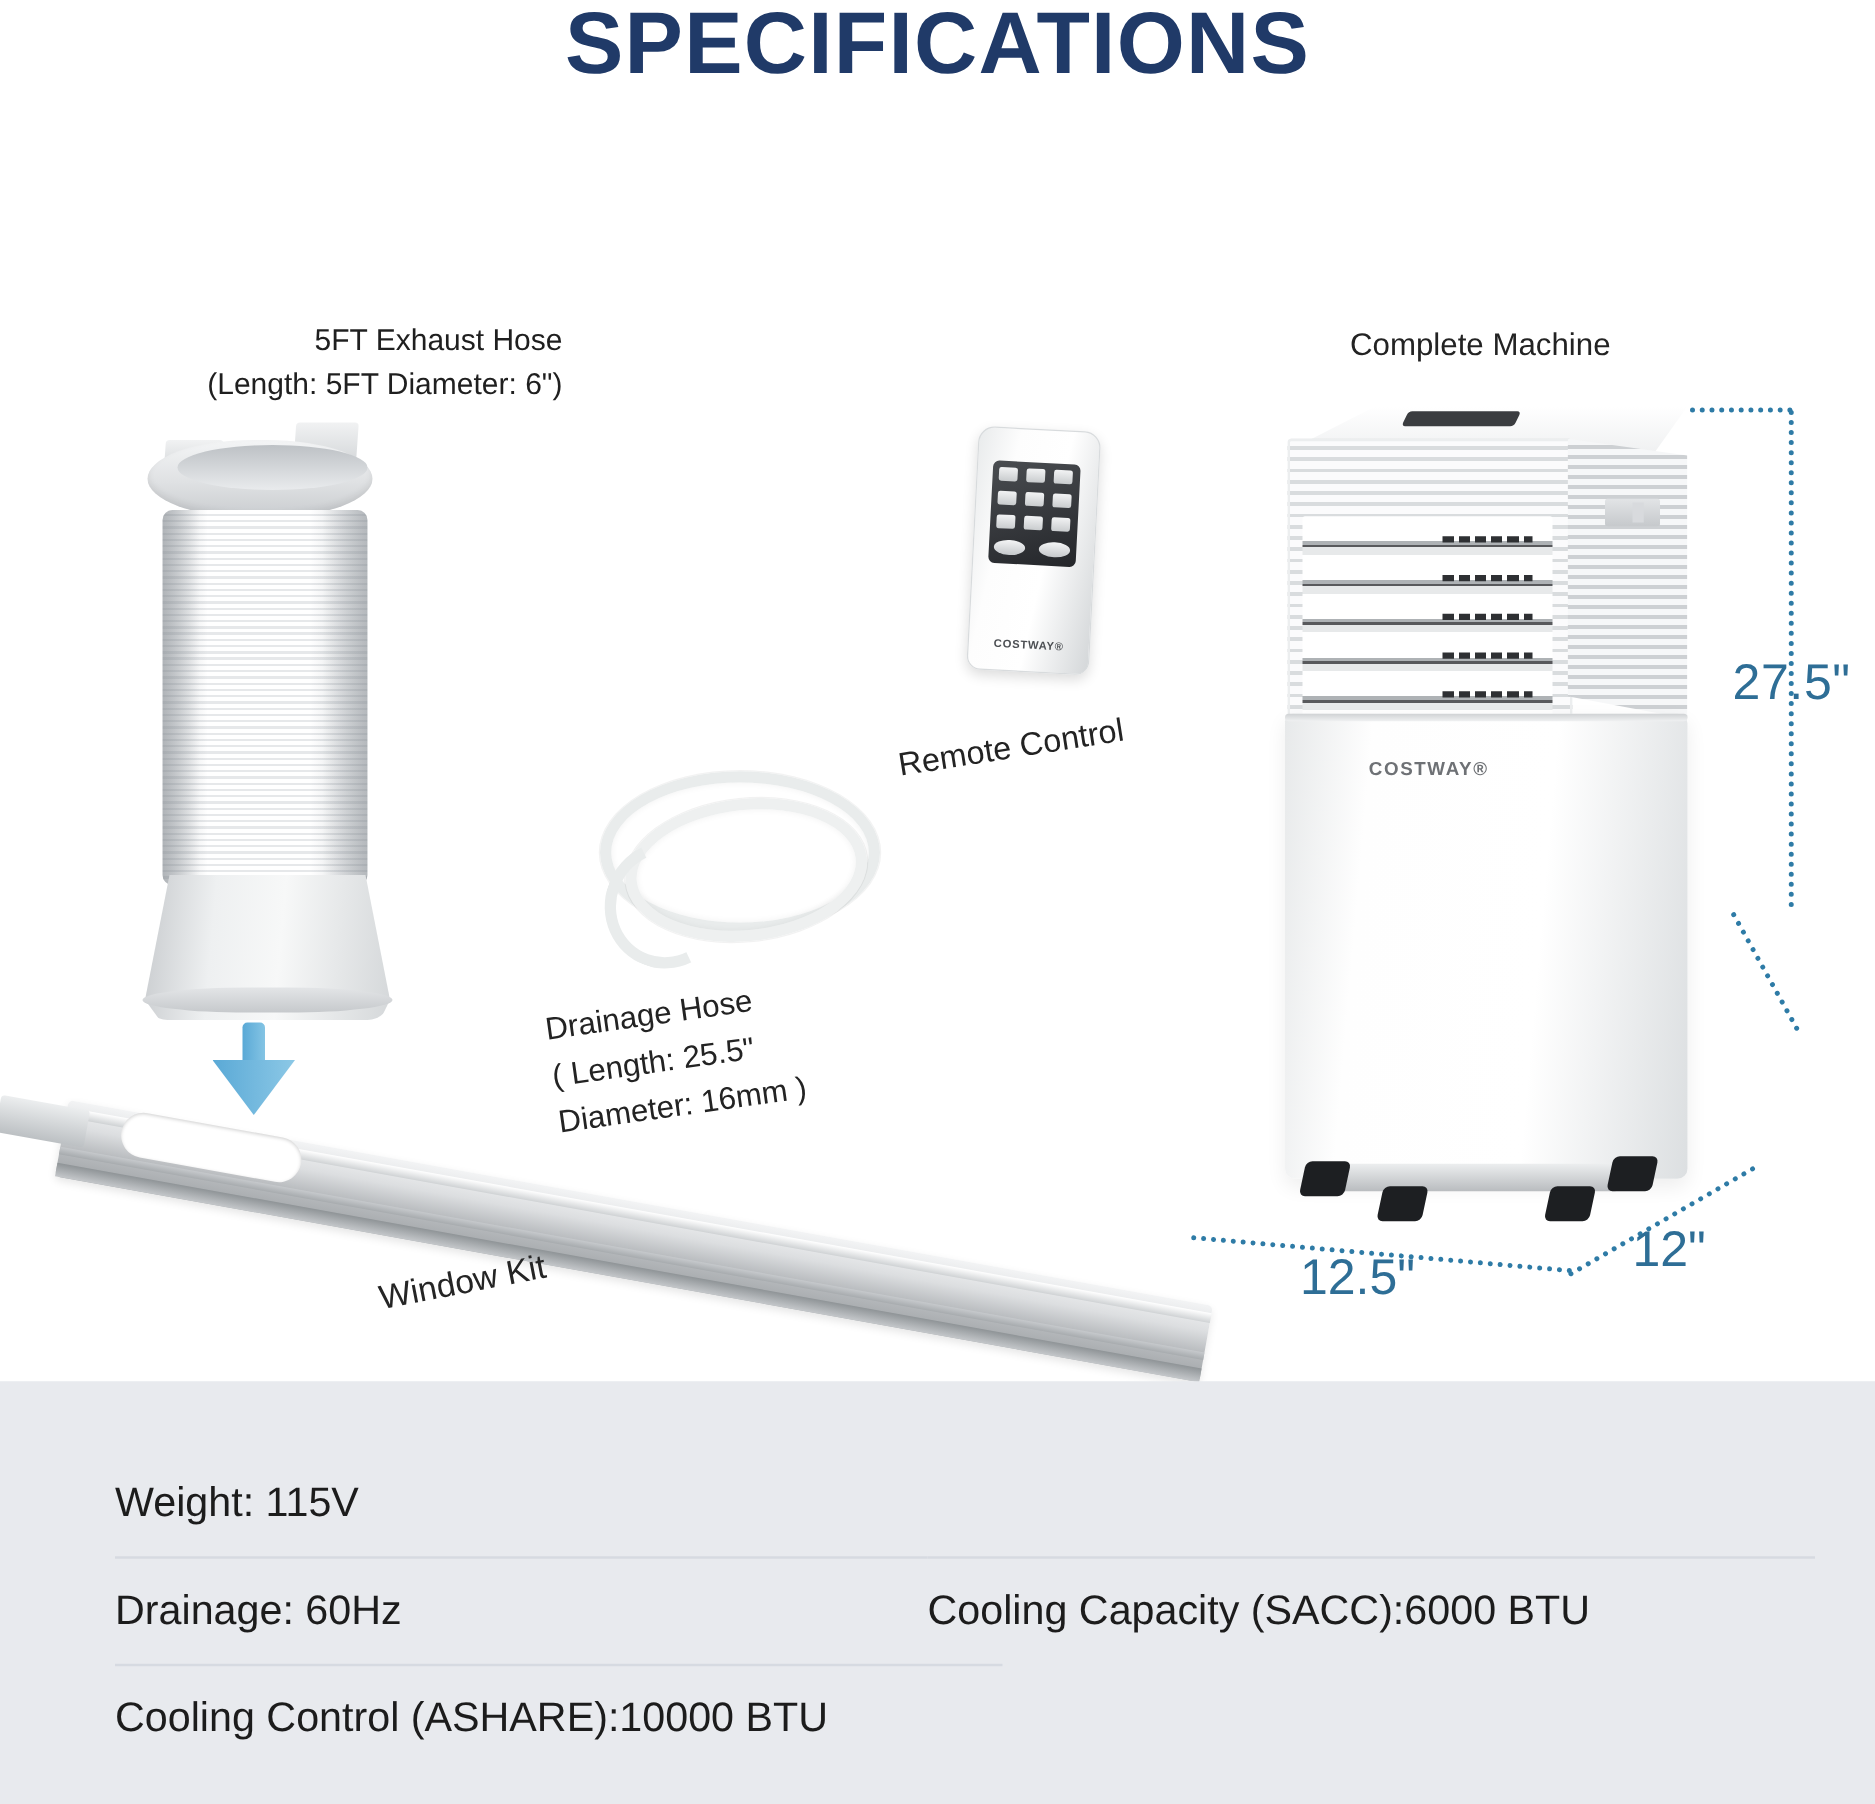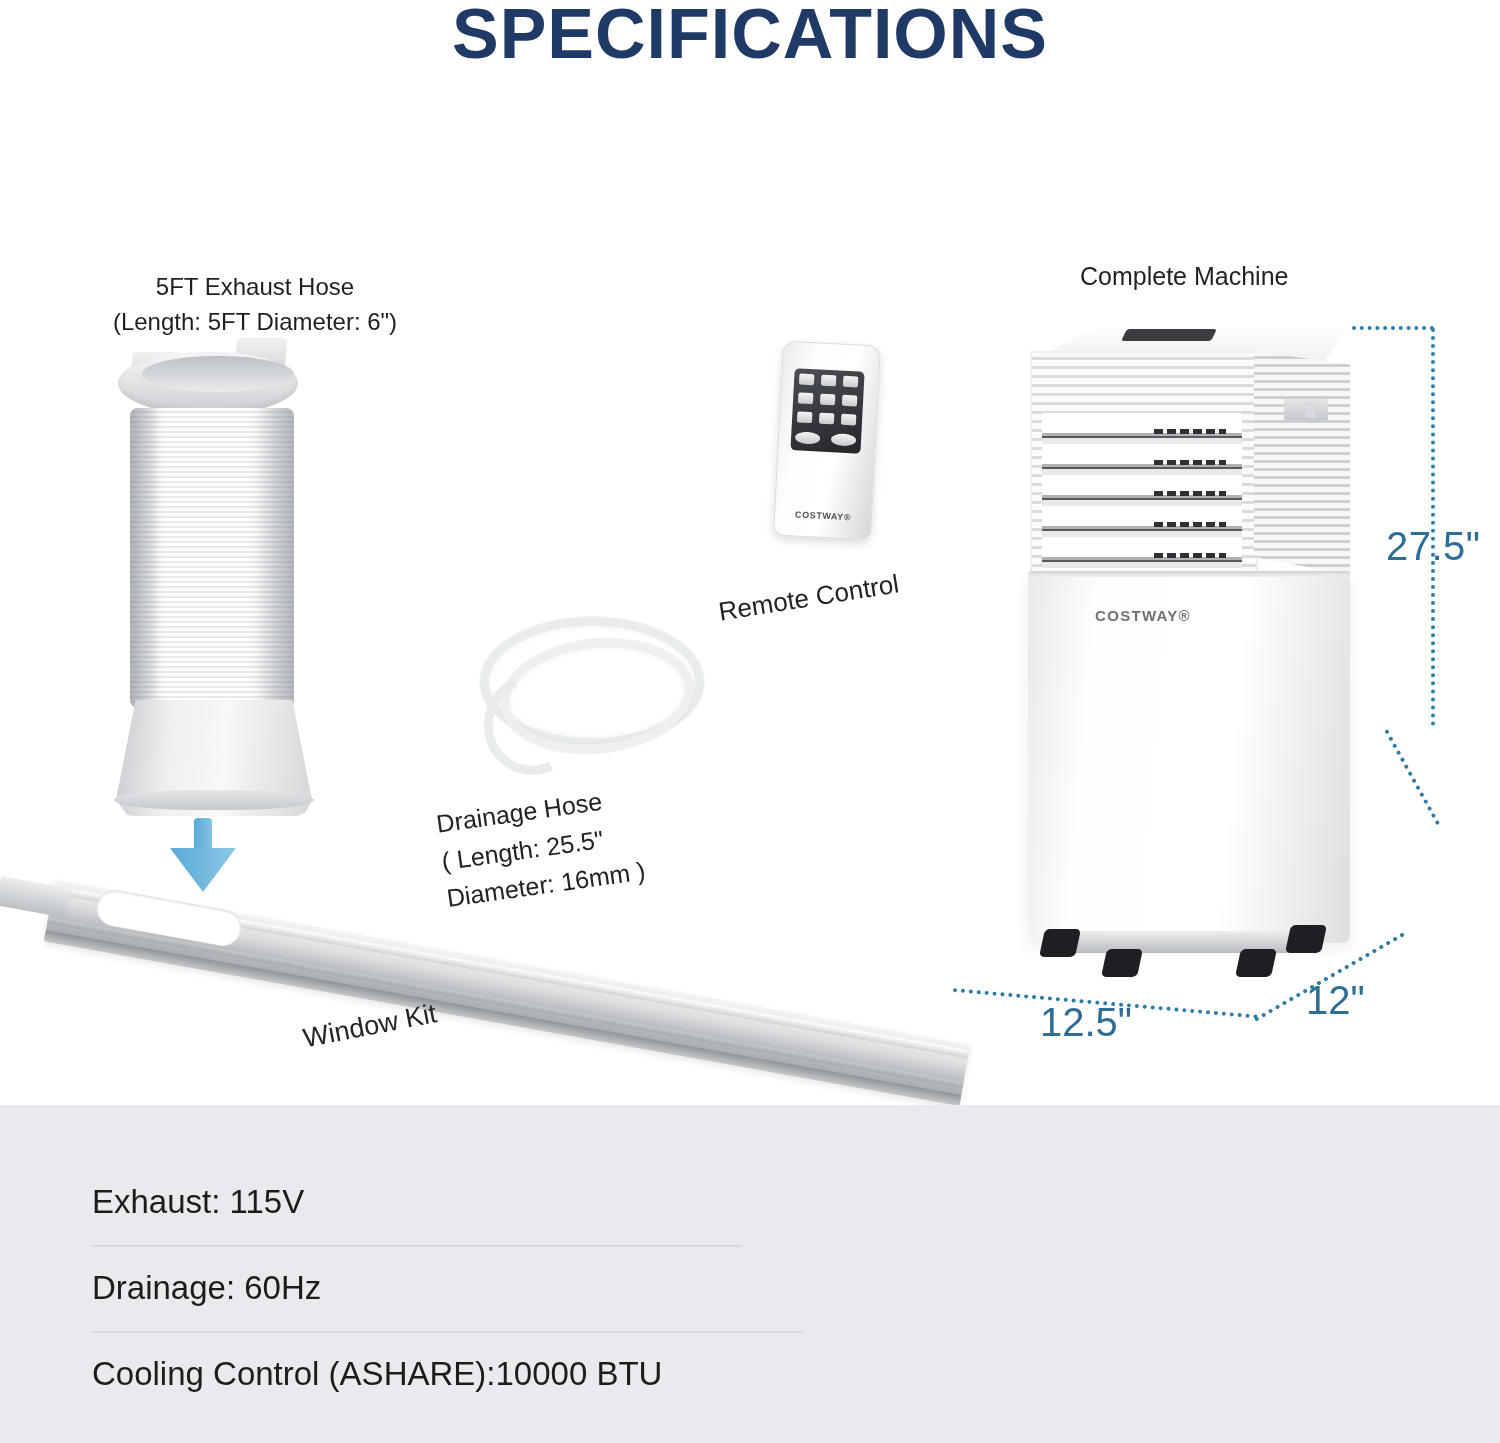--- a/index.html
+++ b/index.html
@@ -28,21 +28,21 @@
   .lbl{
     position:absolute;
     color:#1f1f1f;
     font-size:24px;
     font-family:"Liberation Sans", sans-serif;
     white-space:nowrap;
     line-height:1.45;
   }
 
   
-  .hose-label{left:60px;top:170px;width:390px;text-align:center;white-space:normal;}
+  .hose-label{left:60px;top:156px;width:390px;text-align:right;white-space:normal;}
   .hose-label .l2{display:block;}
 
   .hose-wrap{position:absolute;left:108px;top:252px;width:215px;height:460px;}
   .hose-collar{
     position:absolute;left:10px;top:0;width:180px;height:62px;
     background:linear-gradient(180deg,#f4f5f6 0%,#dfe1e3 55%,#c9cccf 100%);
     border-radius:92px/34px;
     box-shadow:inset 0 -3px 6px rgba(0,0,0,.08);
   }
   .hose-mouth{
@@ -426,25 +426,26 @@
     <div class="dim-27">27.5"</div>
     <div class="dim-125">12.5"</div>
     <div class="dim-12">12"</div>
 
   </div>
 
   <div class="specs">
     <div class="grid">
 
       <div class="row">
-        <div class="cell left">Exhaust: 115V</div>
+        <div class="cell left">Weight: 115V</div>
       </div>
 
       <div class="row">
         <div class="cell left">Drainage: 60Hz</div>
+        <div class="cell right">Cooling Capacity (SACC):6000 BTU</div>
       </div>
 
       <div class="row">
         <div class="cell right">Cooling Control (ASHARE):10000 BTU</div>
       </div>
 
     </div>
   </div>
 
 </div>

